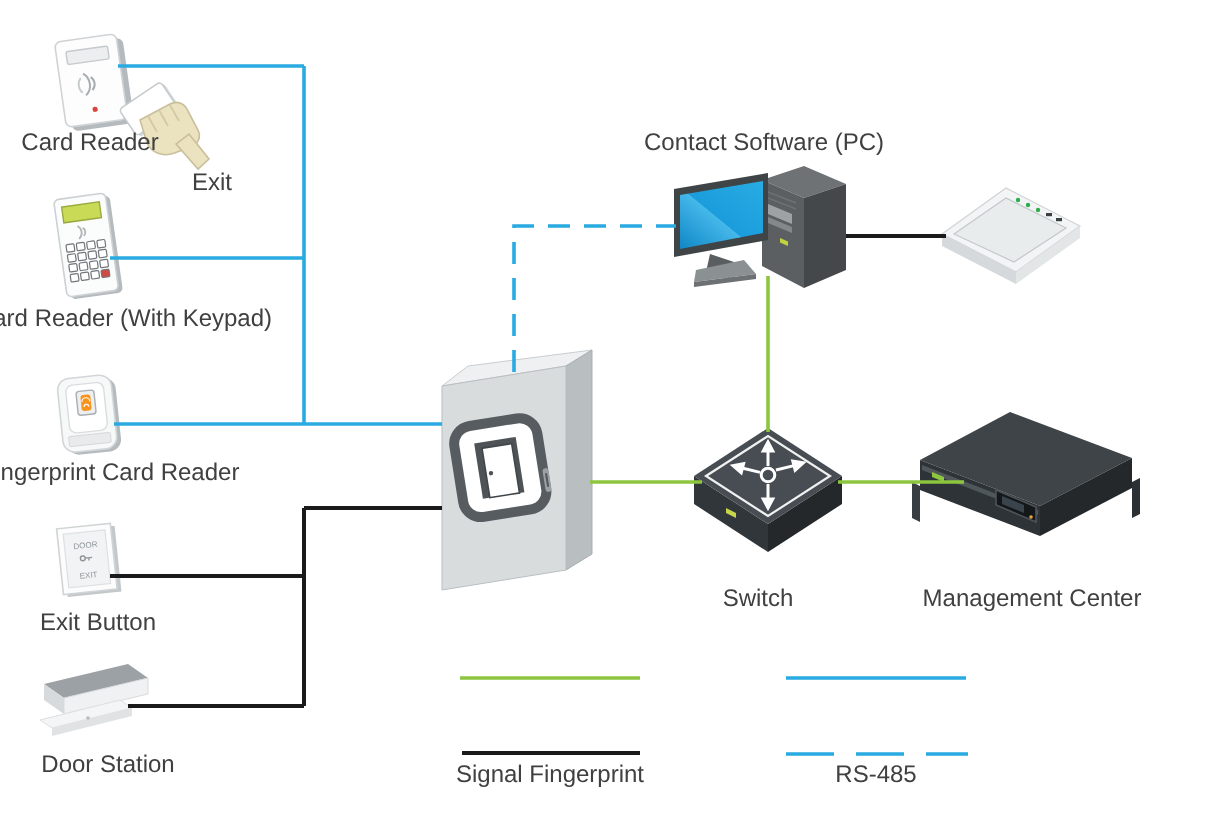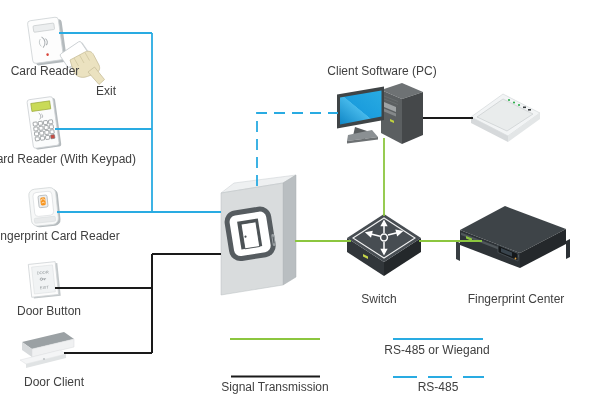--- a/index.html
+++ b/index.html
@@ -202,23 +202,22 @@
     <line class="ln ln-cyan" x1="393" y1="339" x2="483" y2="339" stroke-width="2"></line>
     <line class="ln ln-black" x1="231" y1="376.5" x2="320" y2="376.5" stroke-width="2.2"></line>
     <line class="ln ln-cyan lg-dash" x1="393" y1="377" x2="484" y2="377" stroke-width="2"></line>
   </g>
 </svg>
 
 <div class="lbl" style="left:45px;top:65px">Card Reader</div>
 <div class="lbl" style="left:106px;top:85px">Exit</div>
 <div class="lbl" style="left:62px;top:153px">Card Reader (With Keypad)</div>
 <div class="lbl" style="left:55px;top:230px">Fingerprint Card Reader</div>
-<div class="lbl" style="left:49px;top:305px">Door Button</div>
-<div class="lbl" style="left:54px;top:376px">Door Client</div>
-<div class="lbl" style="left:382px;top:65px">Client Software (PC)</div>
+<div class="lbl" style="left:49px;top:305px">Exit Button</div>
+<div class="lbl" style="left:54px;top:376px">Door Station</div>
+<div class="lbl" style="left:382px;top:65px">Contact Software (PC)</div>
 <div class="lbl" style="left:379px;top:293px">Switch</div>
-<div class="lbl" style="left:516px;top:293px">Fingerprint Center</div>
-
-<div class="lbl" style="left:437px;top:344px">RS-485 or Wiegand</div>
-<div class="lbl" style="left:275px;top:381px">Signal Transmission</div>
+<div class="lbl" style="left:516px;top:293px">Management Center</div>
+
+<div class="lbl" style="left:275px;top:381px">Signal Fingerprint</div>
 <div class="lbl" style="left:438px;top:381px">RS-485</div>
 
 </div>
 
 </body></html>

